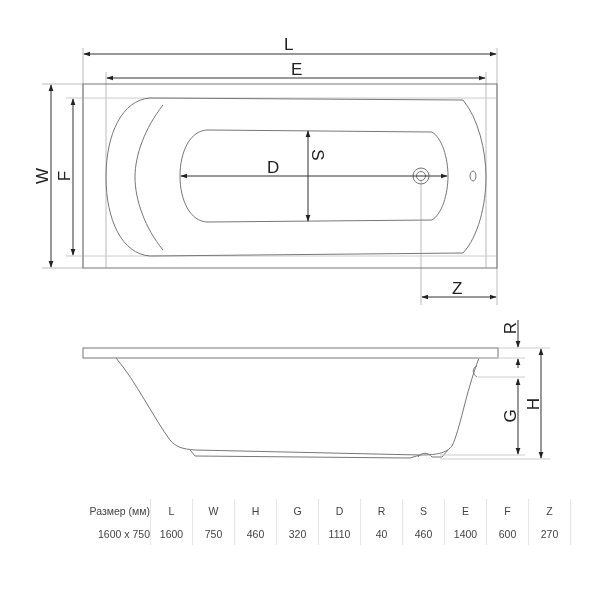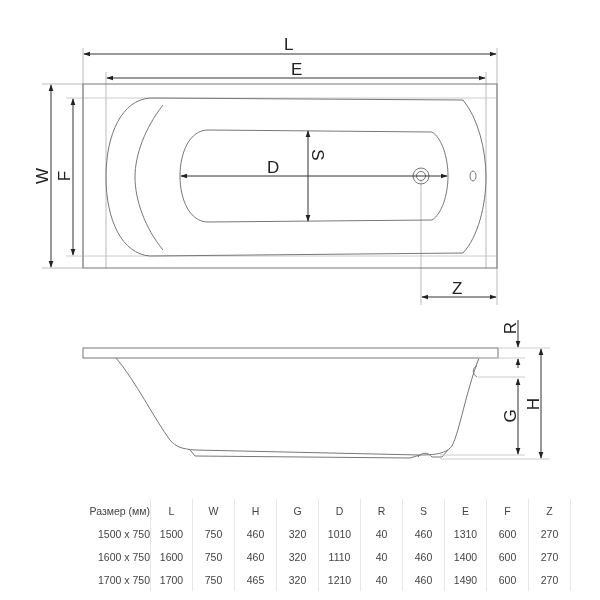--- a/index.html
+++ b/index.html
@@ -104,52 +104,26 @@
       <th class="val">D</th>
       <th class="val">R</th>
       <th class="val">S</th>
       <th class="val">E</th>
       <th class="val">F</th>
       <th class="val">Z</th>
     </tr>
   </thead>
   <tbody>
     <tr>
-      <td class="size-col">1500 x 750</td>
-      <td class="val">1500</td>
-      <td class="val">750</td>
-      <td class="val">460</td>
-      <td class="val">320</td>
-      <td class="val">1010</td>
-      <td class="val">40</td>
-      <td class="val">460</td>
-      <td class="val">1310</td>
-      <td class="val">600</td>
-      <td class="val">270</td>
-    </tr>
-    <tr>
       <td class="size-col">1600 x 750</td>
       <td class="val">1600</td>
       <td class="val">750</td>
       <td class="val">460</td>
       <td class="val">320</td>
       <td class="val">1110</td>
       <td class="val">40</td>
       <td class="val">460</td>
       <td class="val">1400</td>
       <td class="val">600</td>
       <td class="val">270</td>
     </tr>
-    <tr>
-      <td class="size-col">1700 x 750</td>
-      <td class="val">1700</td>
-      <td class="val">750</td>
-      <td class="val">465</td>
-      <td class="val">320</td>
-      <td class="val">1210</td>
-      <td class="val">40</td>
-      <td class="val">460</td>
-      <td class="val">1490</td>
-      <td class="val">600</td>
-      <td class="val">270</td>
-    </tr>
   </tbody>
 </table>
 
 </body></html>

